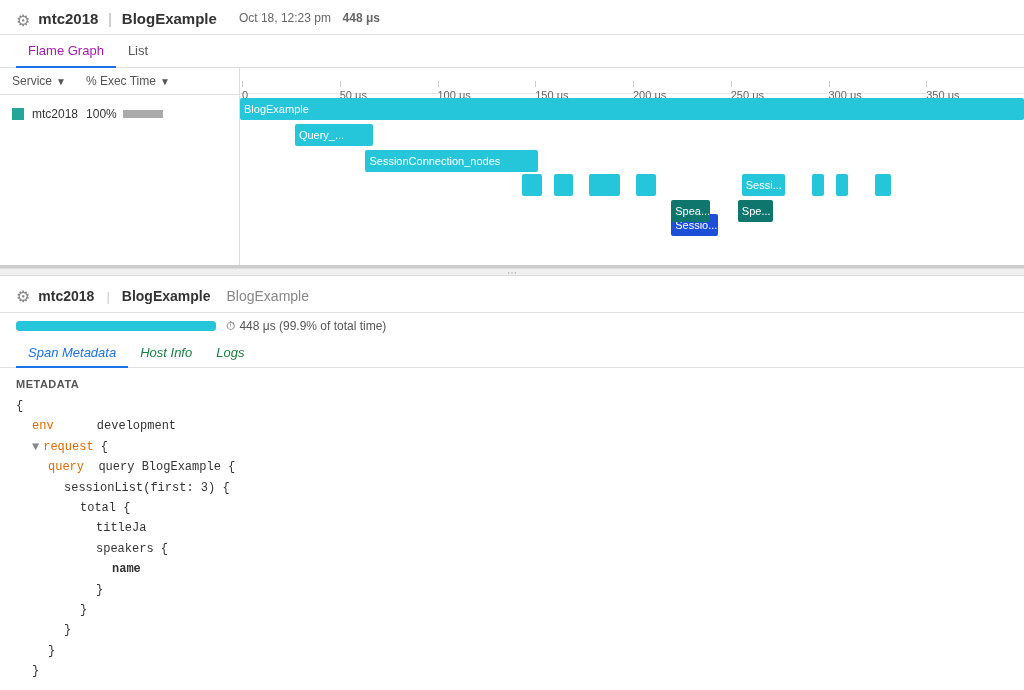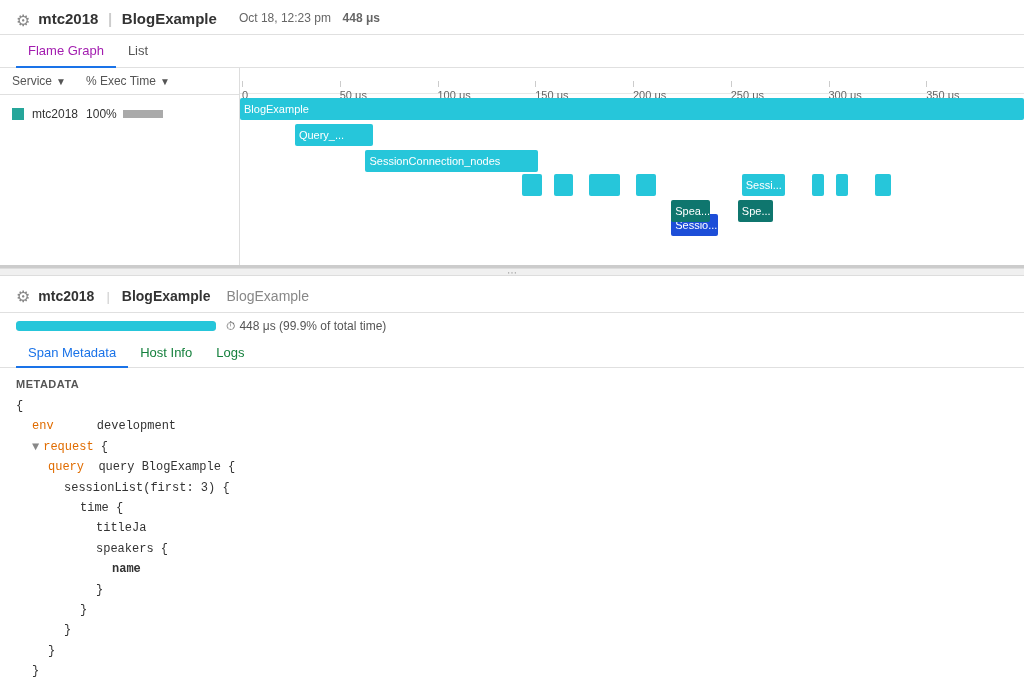--- a/index.html
+++ b/index.html
@@ -177,20 +177,21 @@
       background: #26c6da;
       border-radius: 3px;
     }
     .progress-label { font-size: 12px; color: #555; display: flex; align-items: center; gap: 4px; }
 
     
     .detail-tabs {
       display: flex;
       padding: 0 16px;
       border-bottom: 1px solid #e0e0e0;
+      font-style: italic;
     }
     .detail-tab {
       padding: 6px 12px;
       font-size: 13px;
       color: #15803d;
       cursor: pointer;
       border-bottom: 2px solid transparent;
       margin-bottom: -1px;
     }
     .detail-tab.active {
@@ -357,21 +358,21 @@
       <div class="indent1">
         <span class="expand-icon">▼</span><span class="key">request</span> <span>{</span>
       </div>
       <div class="indent2">
         <span class="key">query</span>&nbsp;&nbsp;<span class="val">query BlogExample {</span>
       </div>
       <div class="indent3">
         <span class="val">sessionList(first: 3) {</span>
       </div>
       <div class="indent4">
-        <span class="val">time {</span>
+        <span class="val">total {</span>
       </div>
       <div class="indent5">
         <span class="val">titleJa</span>
       </div>
       <div class="indent5">
         <span class="val">speakers {</span>
       </div>
       <div style="padding-left:96px;font-weight:bold;">
         <span class="val">name</span>
       </div>

